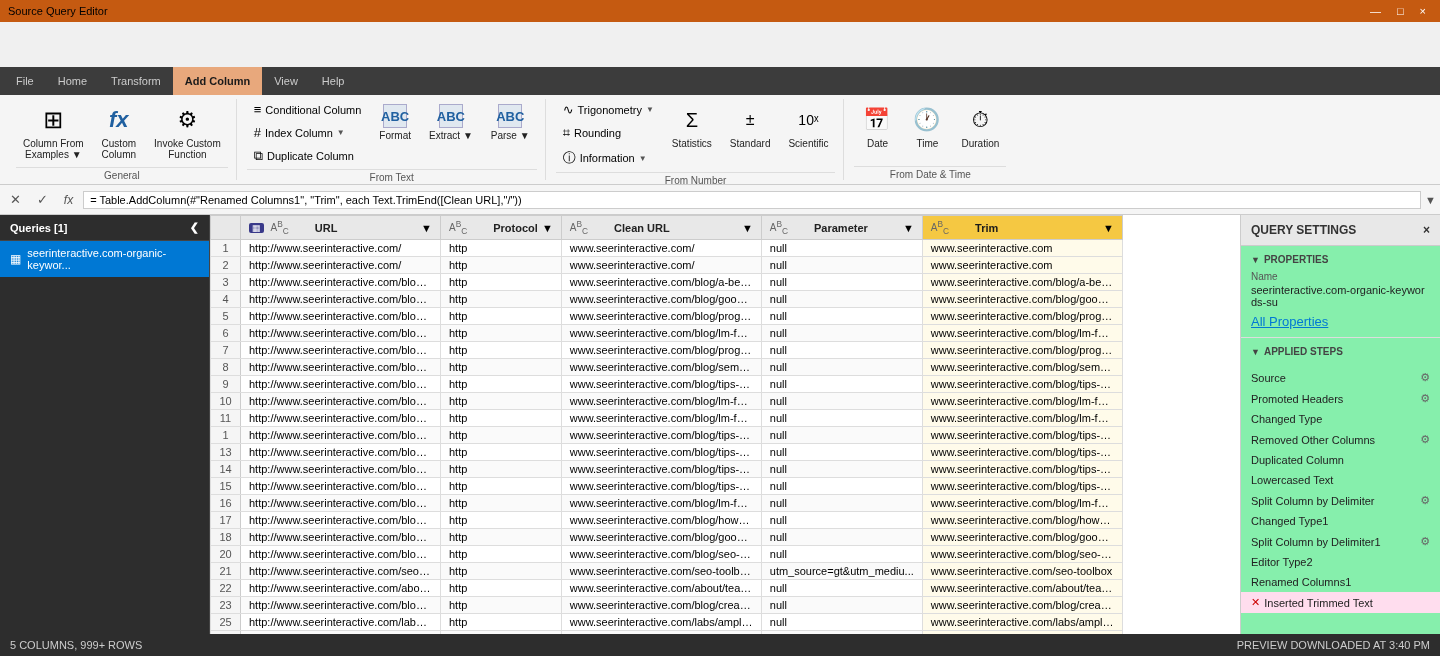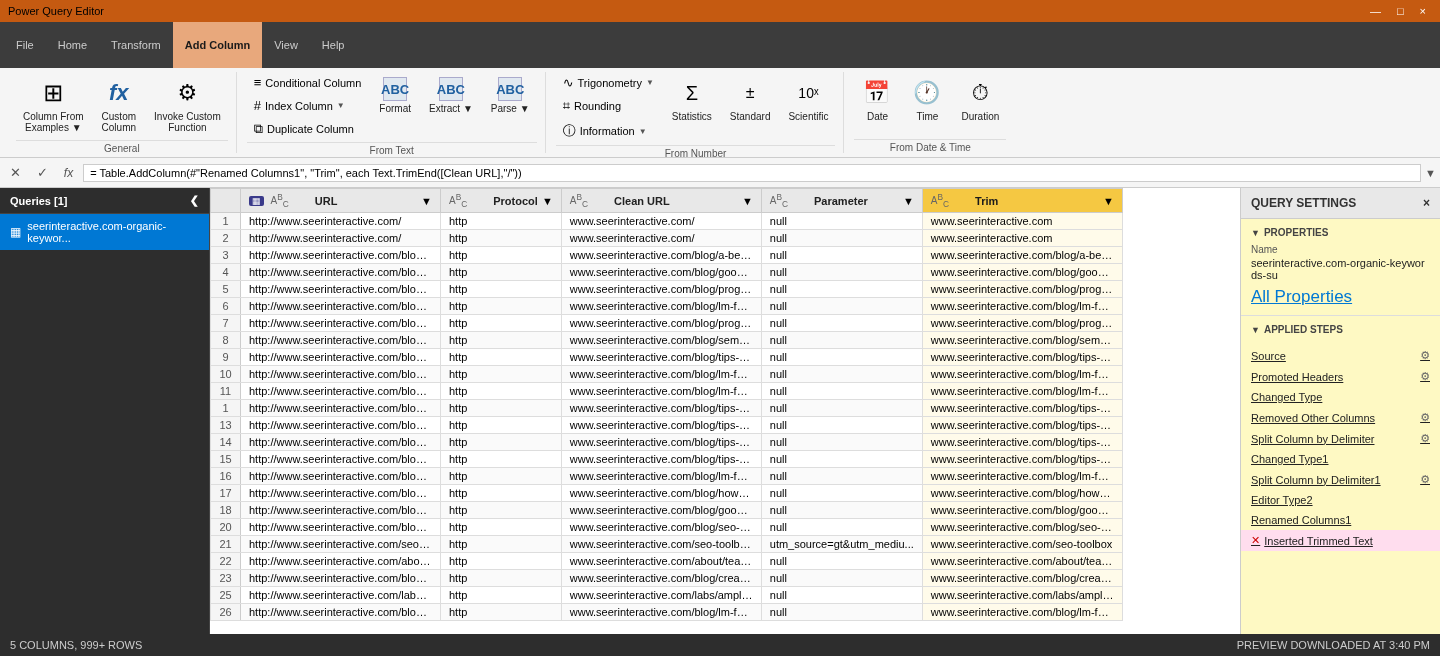--- a/index.html
+++ b/index.html
@@ -4,21 +4,21 @@
   <style>
     * { margin: 0; padding: 0; box-sizing: border-box; }
     body { font-family: 'Segoe UI', Arial, sans-serif; font-size: 11px; background: #f0f0f0; width: 1440px; height: 656px; overflow: hidden; display: flex; flex-direction: column; }
 
     
     .title-bar { background: #c55a11; height: 22px; display: flex; align-items: center; justify-content: space-between; padding: 0 8px; }
     .title-bar-controls { display: flex; gap: 4px; }
     .title-bar-btn { color: white; font-size: 11px; cursor: pointer; padding: 0 6px; }
 
     
-    .ribbon-tabs { background: #3c3c3c; display: flex; align-items: flex-end; height: 46px; padding-left: 4px; }
+    .ribbon-tabs { background: #3c3c3c; display: flex; align-items: flex-end; height: 28px; padding-left: 4px; margin-top: 45px; }
     .ribbon-tab { padding: 4px 12px; font-size: 11px; color: #ccc; cursor: pointer; height: 100%; display: flex; align-items: center; }
     .ribbon-tab.active { background: #e8a87c; color: #1a1a1a; font-weight: bold; }
 
     
     .ribbon { background: #f5f5f5; border-bottom: 1px solid #ccc; display: flex; align-items: stretch; padding: 4px 8px; gap: 2px; height: 90px; }
     .ribbon-group { display: flex; flex-direction: column; align-items: center; border-right: 1px solid #ddd; padding: 0 8px; }
     .ribbon-group-content { display: flex; align-items: flex-start; gap: 4px; flex: 1; }
     .ribbon-group-label { font-size: 10px; color: #555; margin-top: 2px; text-align: center; border-top: 1px solid #ddd; padding-top: 2px; width: 100%; }
     .ribbon-btn { display: flex; flex-direction: column; align-items: center; padding: 4px 6px; cursor: pointer; border: 1px solid transparent; border-radius: 2px; min-width: 44px; }
     .ribbon-btn-icon { width: 32px; height: 32px; display: flex; align-items: center; justify-content: center; }
@@ -56,50 +56,50 @@
     table td { border: 1px solid #ddd; padding: 2px 8px; white-space: nowrap; overflow: hidden; max-width: 200px; text-overflow: ellipsis; }
     table td.row-num { background: #f5f5f5; text-align: center; color: #555; border-right: 1px solid #ccc; }
     table tr:nth-child(even) td:not(.row-num) { background: #fafafa; }
     .col-header { display: flex; align-items: center; gap: 4px; }
     .col-type-icon { color: #666; font-size: 10px; }
     .col-header-text { font-weight: bold; color: #222; padding-left: 22px; }
     th.active-col { background: #f5c842 !important; }
     th.active-col .col-header-text { color: #1a1a1a; }
 
     
-    .settings-panel { width: 200px; background: #fef9c3; border-left: 1px solid #ccc; display: flex; flex-direction: column; flex-shrink: 0; }
+    .settings-panel { width: 200px; background: #86efac; border-left: 1px solid #ccc; display: flex; flex-direction: column; flex-shrink: 0; }
     .settings-header { display: flex; align-items: center; justify-content: space-between; padding: 8px 10px; font-size: 12px; font-weight: bold; color: #333; border-bottom: 1px solid #ccc; background: #e8e8e8; }
     .settings-section { padding: 8px 10px; border-bottom: 1px solid #ddd; }
     .settings-section-title { font-size: 10px; font-weight: bold; color: #444; text-transform: uppercase; margin-bottom: 6px; display: flex; align-items: center; gap: 4px; }
     .settings-section-title .arrow { font-size: 9px; }
     .settings-name-label { font-size: 10px; color: #555; margin-bottom: 2px; }
     .settings-name-value { font-size: 11px; color: #222; word-break: break-all; }
-    .settings-link { color: #0078d4; font-size: 17px; cursor: pointer; text-decoration: underline; }
+    .settings-link { color: #0078d4; font-size: 13px; cursor: pointer; text-decoration: underline; }
     .applied-steps-list { overflow-y: auto; flex: 1; padding: 0; }
-    .step-item { display: flex; align-items: center; justify-content: space-between; padding: 4px 10px; cursor: pointer; font-size: 11px; color: #222; text-decoration: underline; }
+    .step-item { display: flex; align-items: center; justify-content: space-between; padding: 4px 10px; cursor: pointer; font-size: 11px; color: #222; }
     .step-item.active { background: #c8e0ff; }
     .step-item.error { background: #fde; }
     .step-item-left { display: flex; align-items: center; gap: 4px; }
     .step-item-label { font-size: 11px; }
     .step-gear { color: #666; font-size: 11px; cursor: pointer; }
     .step-error-icon { color: #c00; font-size: 11px; }
 
     
     .status-bar { background: #2d2d2d; color: #ccc; font-size: 11px; padding: 3px 10px; display: flex; align-items: center; justify-content: space-between; height: 22px; flex-shrink: 0; }
 
     
     ::-webkit-scrollbar { width: 8px; height: 8px; }
     ::-webkit-scrollbar-track { background: #f0f0f0; }
     ::-webkit-scrollbar-thumb { background: #bbb; border-radius: 4px; }
   </style>
 </head>
 <body>
 
 <div class="title-bar">
-  <span>Power Query Editor</span>
+  <span>Source Query Editor</span>
   <div class="title-bar-controls">
     <span class="title-bar-btn">—</span>
     <span class="title-bar-btn">□</span>
     <span class="title-bar-btn">×</span>
   </div>
 </div>
 
 <div class="ribbon-tabs">
   <div class="ribbon-tab">File</div>
   <div class="ribbon-tab">Home</div>
@@ -508,20 +508,30 @@
           </div>
         </div>
         <div class="step-item">
           <div class="step-item-left">
             <span class="step-item-label">Removed Other Columns</span>
           </div>
           <span class="step-gear">⚙</span>
         </div>
         <div class="step-item">
           <div class="step-item-left">
+            <span class="step-item-label">Duplicated Column</span>
+          </div>
+        </div>
+        <div class="step-item">
+          <div class="step-item-left">
+            <span class="step-item-label">Lowercased Text</span>
+          </div>
+        </div>
+        <div class="step-item">
+          <div class="step-item-left">
             <span class="step-item-label">Split Column by Delimiter</span>
           </div>
           <span class="step-gear">⚙</span>
         </div>
         <div class="step-item">
           <div class="step-item-left">
             <span class="step-item-label">Changed Type1</span>
           </div>
         </div>
         <div class="step-item">

